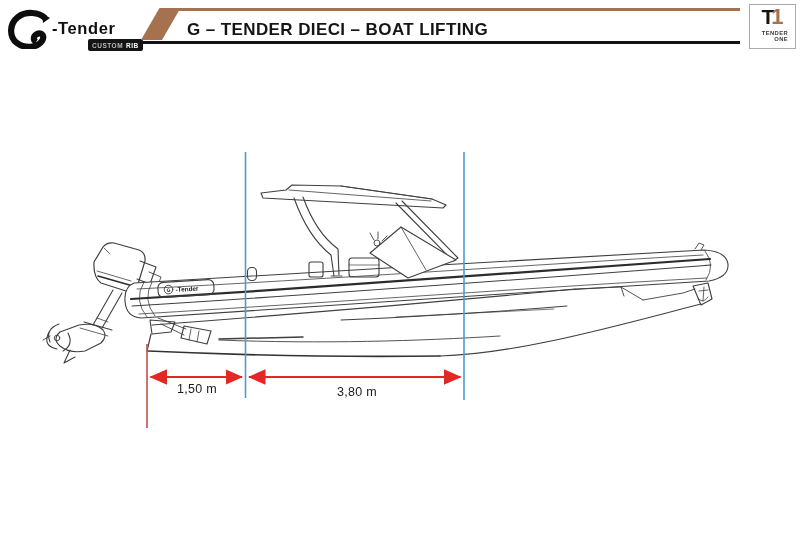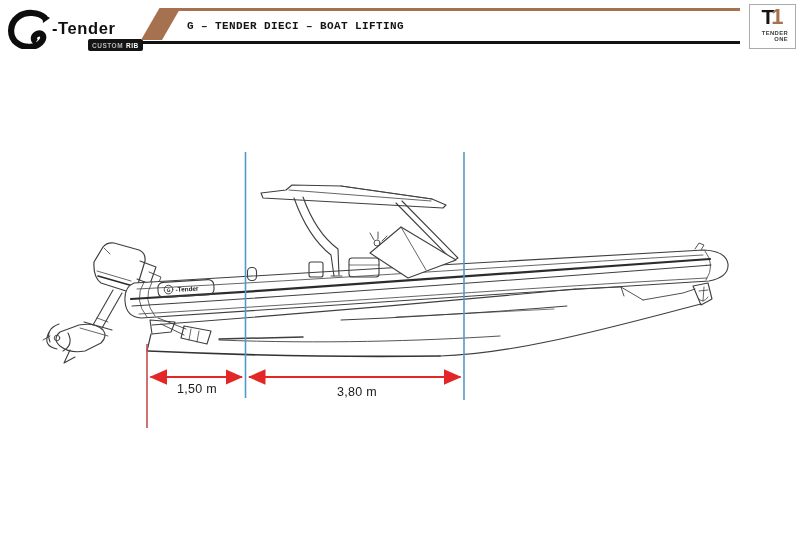--- a/index.html
+++ b/index.html
@@ -11,22 +11,22 @@
   .brand-name{position:absolute;left:52px;top:19px;font-size:16.5px;font-weight:800;
               letter-spacing:.6px;color:#101010;}
   .badge{position:absolute;left:88px;top:39px;height:12px;display:flex;align-items:center;
          background:#141414;border-radius:2px;padding:0 4px;gap:3px;}
   .badge .custom{font-size:6.5px;font-weight:700;letter-spacing:.5px;color:#b9b9b9;}
   .badge .rib{font-size:6.5px;font-weight:900;letter-spacing:.5px;color:#ffffff;}
 
   .stripe-shape{position:absolute;left:141px;top:8px;width:21px;height:32px;
                 background:#A5714E;transform:skewX(-30deg);transform-origin:0 100%;}
   .stripe-top{position:absolute;left:175px;top:8px;width:565px;height:3.2px;background:#A5714E;}
-  .title{position:absolute;left:187px;top:20px;font-size:11px;font-weight:700;
-         letter-spacing:.4px;color:#151515;white-space:nowrap;font-family:Liberation Mono, monospace;}
+  .title{position:absolute;left:187px;top:20px;font-size:17px;font-weight:700;
+         letter-spacing:.4px;color:#151515;white-space:nowrap;}
   .rule-black{position:absolute;left:140px;top:40.5px;width:600px;height:3px;background:#131313;}
 
   
   .t1-box{position:absolute;left:749px;top:4px;width:47px;height:45px;
           border:1.5px solid #ababab;box-sizing:border-box;display:flex;
           flex-direction:column;align-items:center;padding-top:2px;}
   .t1-glyph{display:flex;align-items:flex-start;line-height:20px;height:22px;}
   .t1-glyph .t{font-size:21px;font-weight:900;color:#131313;}
   .t1-glyph .one{font-size:22px;font-weight:900;color:#A5714E;margin-left:-3px;}
   .t1-sub{align-self:flex-end;margin-right:7px;text-align:right;color:#3b3b3b;

